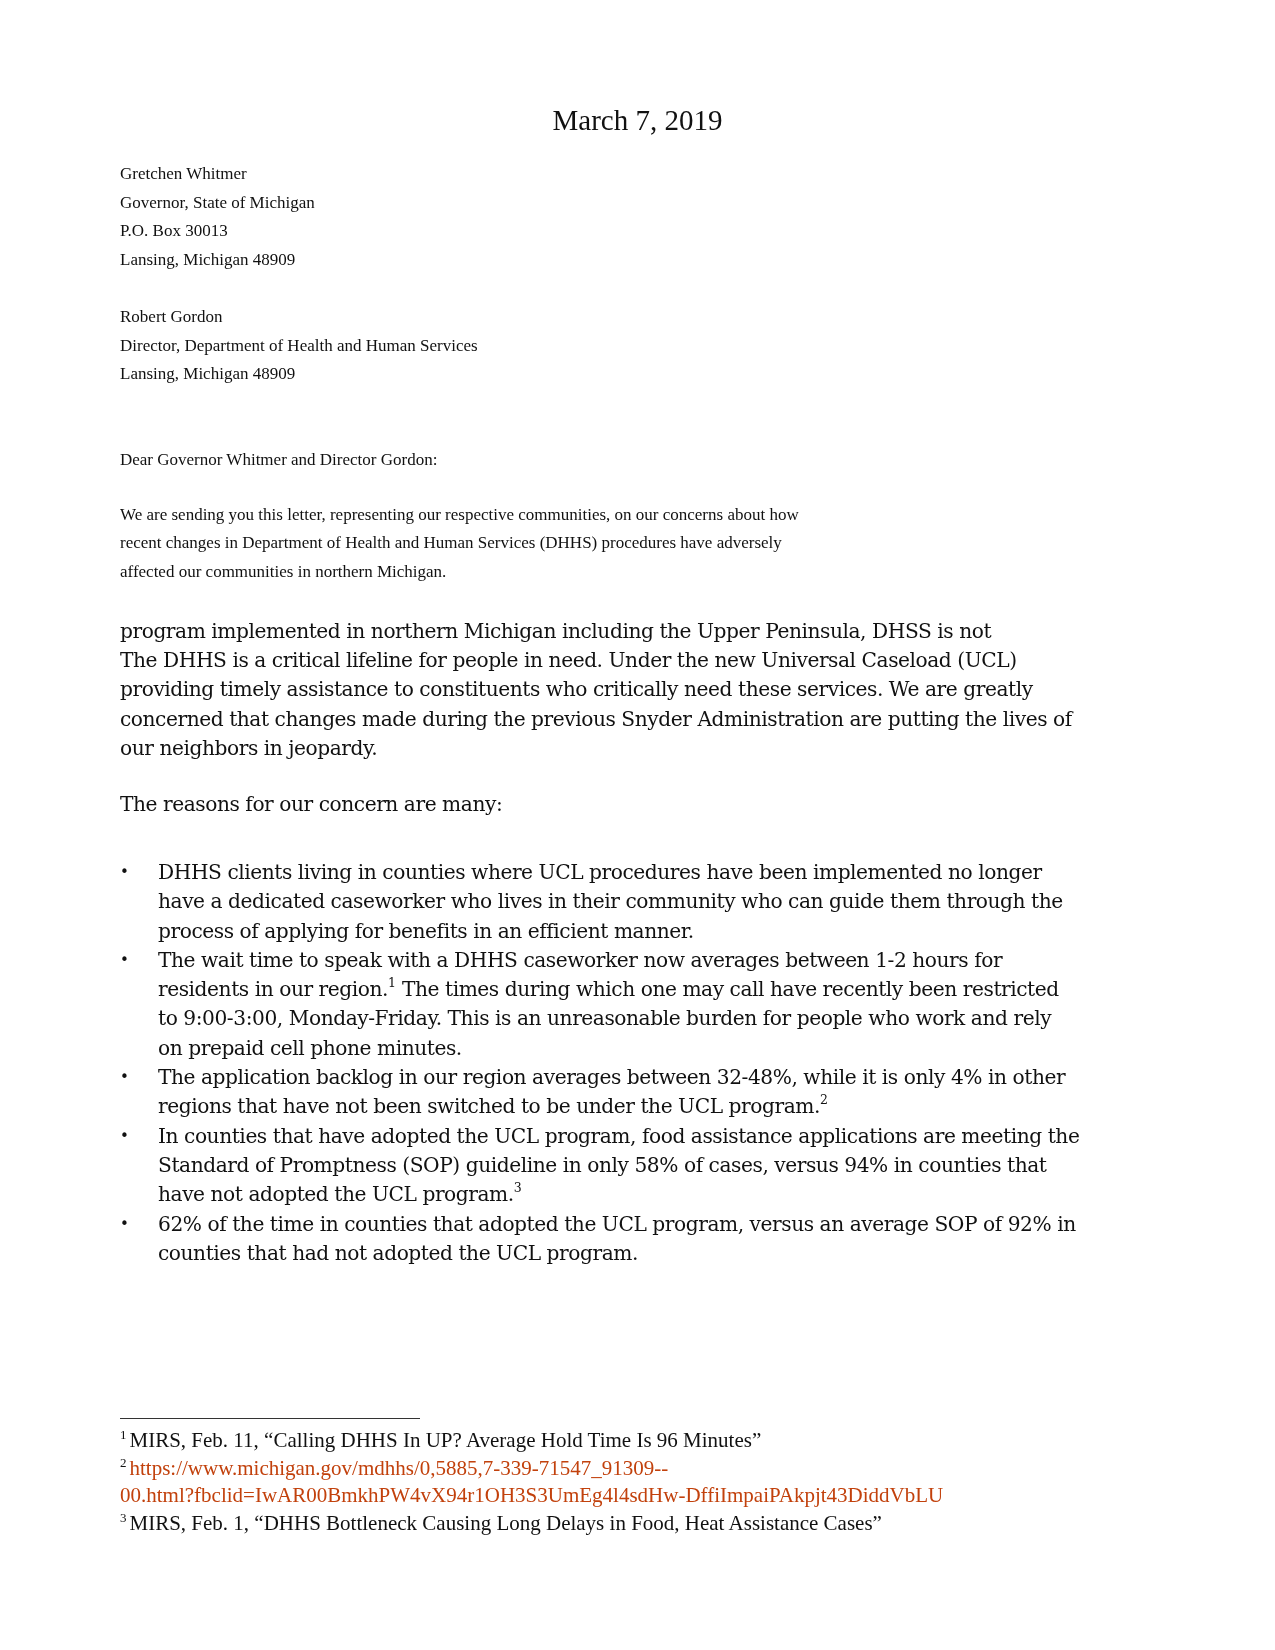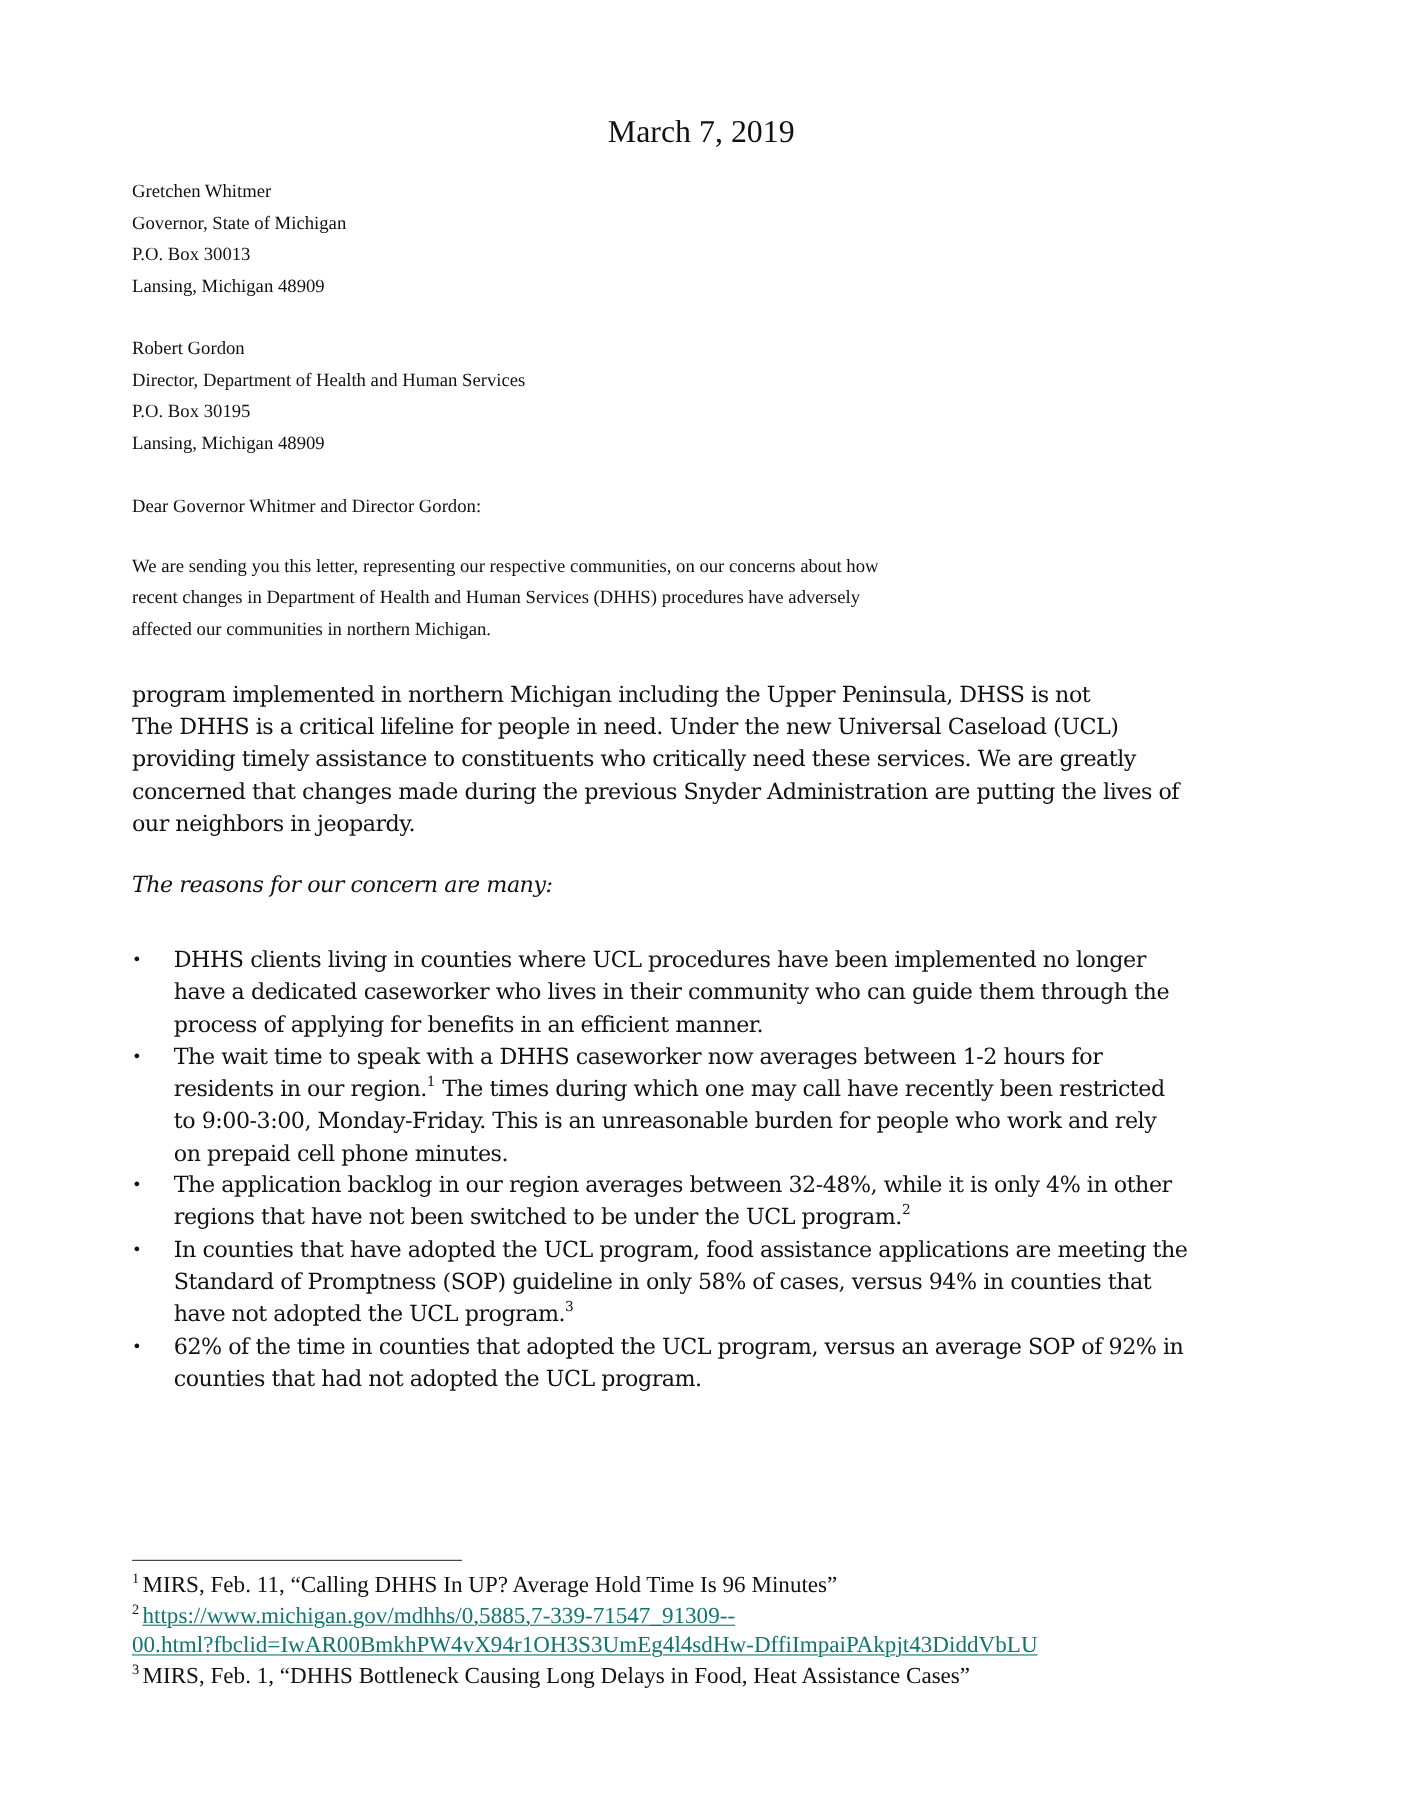--- a/index.html
+++ b/index.html
@@ -15,40 +15,39 @@
   .para-c .ln { height: 29.2px; line-height: 29.2px; }
   .bullets { position: absolute; left: 120px; top: 858px; }
   .bullet { position: relative; padding-left: 38px; }
   .bullet .dot { position: absolute; left: 0; top: 0; height: 29.3px; line-height: 29.3px; font-family: "DejaVu Sans", sans-serif; font-size: 15px; }
   .bullet .ln { display: block; height: 29.3px; line-height: 29.3px; white-space: nowrap; }
   sup.fn { font-size: 12.5px; vertical-align: 0; position: relative; top: -9px; letter-spacing: 0; }
   .rule { position: absolute; left: 120px; top: 1418px; width: 300px; height: 0; border-top: 1.3px solid #333; }
   .footnotes { position: absolute; left: 120px; top: 1427px; font-family: "Liberation Serif", serif; font-size: 21px; }
   .footnotes .ln { display: block; height: 27.6px; line-height: 27.6px; white-space: nowrap; }
   .footnotes sup { font-size: 13px; position: relative; top: -8px; vertical-align: 0; margin-right: 3px; color: #111; }
-  .link { color: #0f766e; text-decoration: underline; text-decoration-thickness: 1px; text-underline-offset: 2px; }
+  .link { color: #c2410c; text-decoration-thickness: 1px; text-underline-offset: 2px; }
 </style>
 </head>
 <body>
 
 <div class="page">
 
   <div class="date">March 7, 2019</div>
 
   <div class="block addr times" style="top:160px;">
     <span class="ln">Gretchen Whitmer</span>
     <span class="ln">Governor, State of Michigan</span>
     <span class="ln">P.O. Box 30013</span>
     <span class="ln">Lansing, Michigan 48909</span>
   </div>
 
   <div class="block addr times" style="top:303px;">
     <span class="ln">Robert Gordon</span>
     <span class="ln">Director, Department of Health and Human Services</span>
-    <span class="ln">P.O. Box 30195</span>
     <span class="ln">Lansing, Michigan 48909</span>
   </div>
 
   <div class="block addr times" style="top:446px;">
     <span class="ln">Dear Governor Whitmer and Director Gordon:</span>
   </div>
 
   <div class="block para-t times" style="top:501px;">
     <span class="ln">We are sending you this letter, representing our respective communities, on our concerns about how</span>
     <span class="ln">recent changes in Department of Health and Human Services (DHHS) procedures have adversely</span>
@@ -56,21 +55,21 @@
   </div>
 
   <div class="block para-c cambria" style="top:617px;">
     <span class="ln">program implemented in northern Michigan including the Upper Peninsula, DHSS is not</span>
     <span class="ln">The DHHS is a critical lifeline for people in need. Under the new Universal Caseload (UCL)</span>
     <span class="ln">providing timely assistance to constituents who critically need these services. We are greatly</span>
     <span class="ln">concerned that changes made during the previous Snyder Administration are putting the lives of</span>
     <span class="ln">our neighbors in jeopardy.</span>
   </div>
 
-  <div class="block para-c cambria" style="top:790px;font-style:italic;">
+  <div class="block para-c cambria" style="top:790px;">
     <span class="ln">The reasons for our concern are many:</span>
   </div>
 
   <div class="bullets cambria">
 
     <div class="bullet">
       <span class="dot">•</span>
       <span class="ln">DHHS clients living in counties where UCL procedures have been implemented no longer</span>
       <span class="ln">have a dedicated caseworker who lives in their community who can guide them through the</span>
       <span class="ln">process of applying for benefits in an efficient manner.</span>

